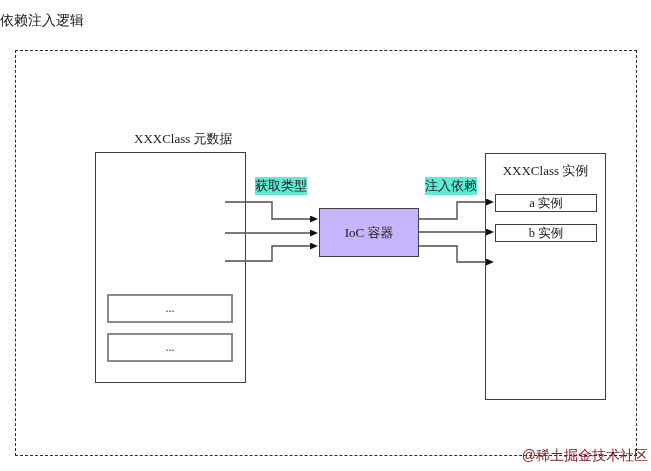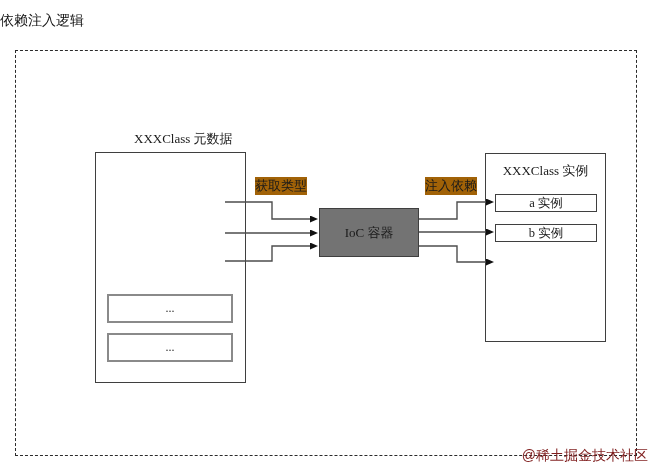--- a/index.html
+++ b/index.html
@@ -33,21 +33,21 @@
     border: 1px dashed #2b2b2b;
     box-sizing: border-box;
   }
   .panel {
     position: absolute;
     border: 1px solid #3f3f3f;
     box-sizing: border-box;
     background: #ffffff;
   }
   .metadata-panel { left: 95px; top: 152px; width: 151px; height: 231px; }
-  .instance-panel { left: 485px; top: 153px; width: 121px; height: 189px; }
+  .instance-panel { left: 485px; top: 153px; width: 121px; height: 247px; }
   .panel-floating-label {
     position: absolute;
     left: 123px;
     top: 130px;
     font-size: 13px;
     white-space: nowrap;
     margin-left: 11px;
   }
   .instance-panel-label {
     position: absolute;
@@ -127,33 +127,33 @@
   .inst-b { top: 70px; }
   .inst-c { top: 100px; }
   .ioc-box {
     position: absolute;
     left: 319px;
     top: 208px;
     width: 100px;
     height: 49px;
     border: 1px solid #3f3f3f;
     box-sizing: border-box;
-    background: #737373;
+    background: #c4b5fd;
     display: flex;
     align-items: center;
     justify-content: center;
     font-size: 13px;
     white-space: nowrap;
     z-index: 2;
   }
   .edge-label {
     position: absolute;
     font-size: 13px;
     white-space: nowrap;
-    background: #a16207;
+    background: #5eead4;
     z-index: 3;
   }
   .edge-label-left  { left: 255px; top: 177px; }
   .edge-label-right { left: 425px; top: 177px; }
   .edges-svg {
     position: absolute;
     left: 0;
     top: 0;
     z-index: 1;
   }

